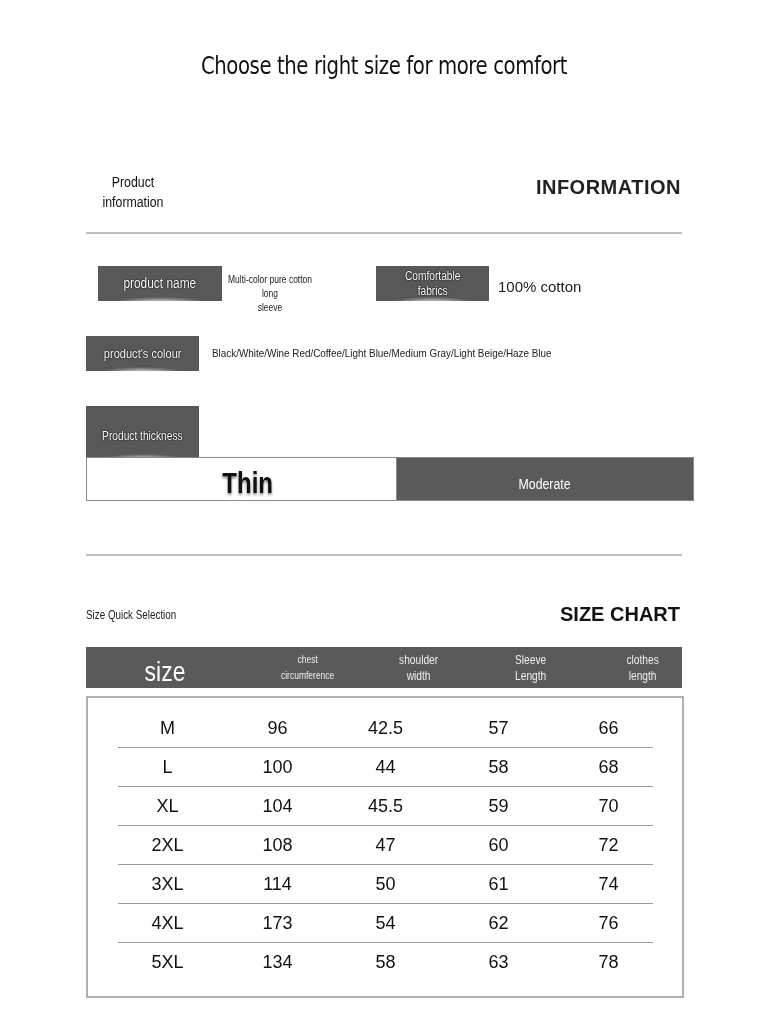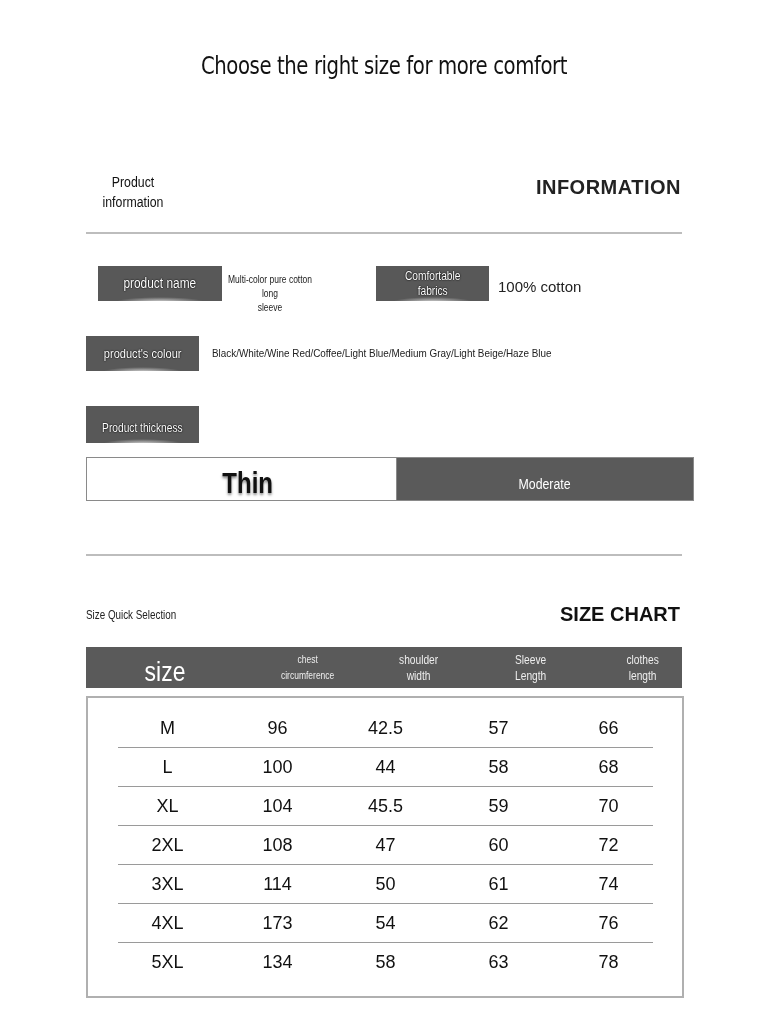--- a/index.html
+++ b/index.html
@@ -87,21 +87,21 @@
     <div>fabrics</div>
   </span>
 </div>
 <div class="abs val-med" style="left:498px;top:278px;">100% cotton</div>
 
 <div class="abs tag" style="left:86px;top:336px;width:113px;height:35px;">
   <span style="font-size:13px;">product's colour</span>
 </div>
 <div class="abs val-colours" style="left:212px;top:347px;">Black/White/Wine Red/Coffee/Light Blue/Medium Gray/Light Beige/Haze Blue</div>
 
-<div class="abs tag" style="left:86px;top:406px;width:113px;height:37px;align-items:center;">
+<div class="abs tag" style="left:86px;top:406px;width:113px;height:52px;align-items:center;">
   <span style="font-size:12px;padding-top:8px;">Product thickness</span>
 </div>
 
 <div class="abs thick-row">
   <div class="thick-cell" style="border-right:1px solid #8a8a8a;">
     <span class="thick-thin">Thin</span>
   </div>
   <div class="thick-cell active">
     <span style="transform:scaleX(0.88);display:inline-block;">Moderate</span>
   </div>

